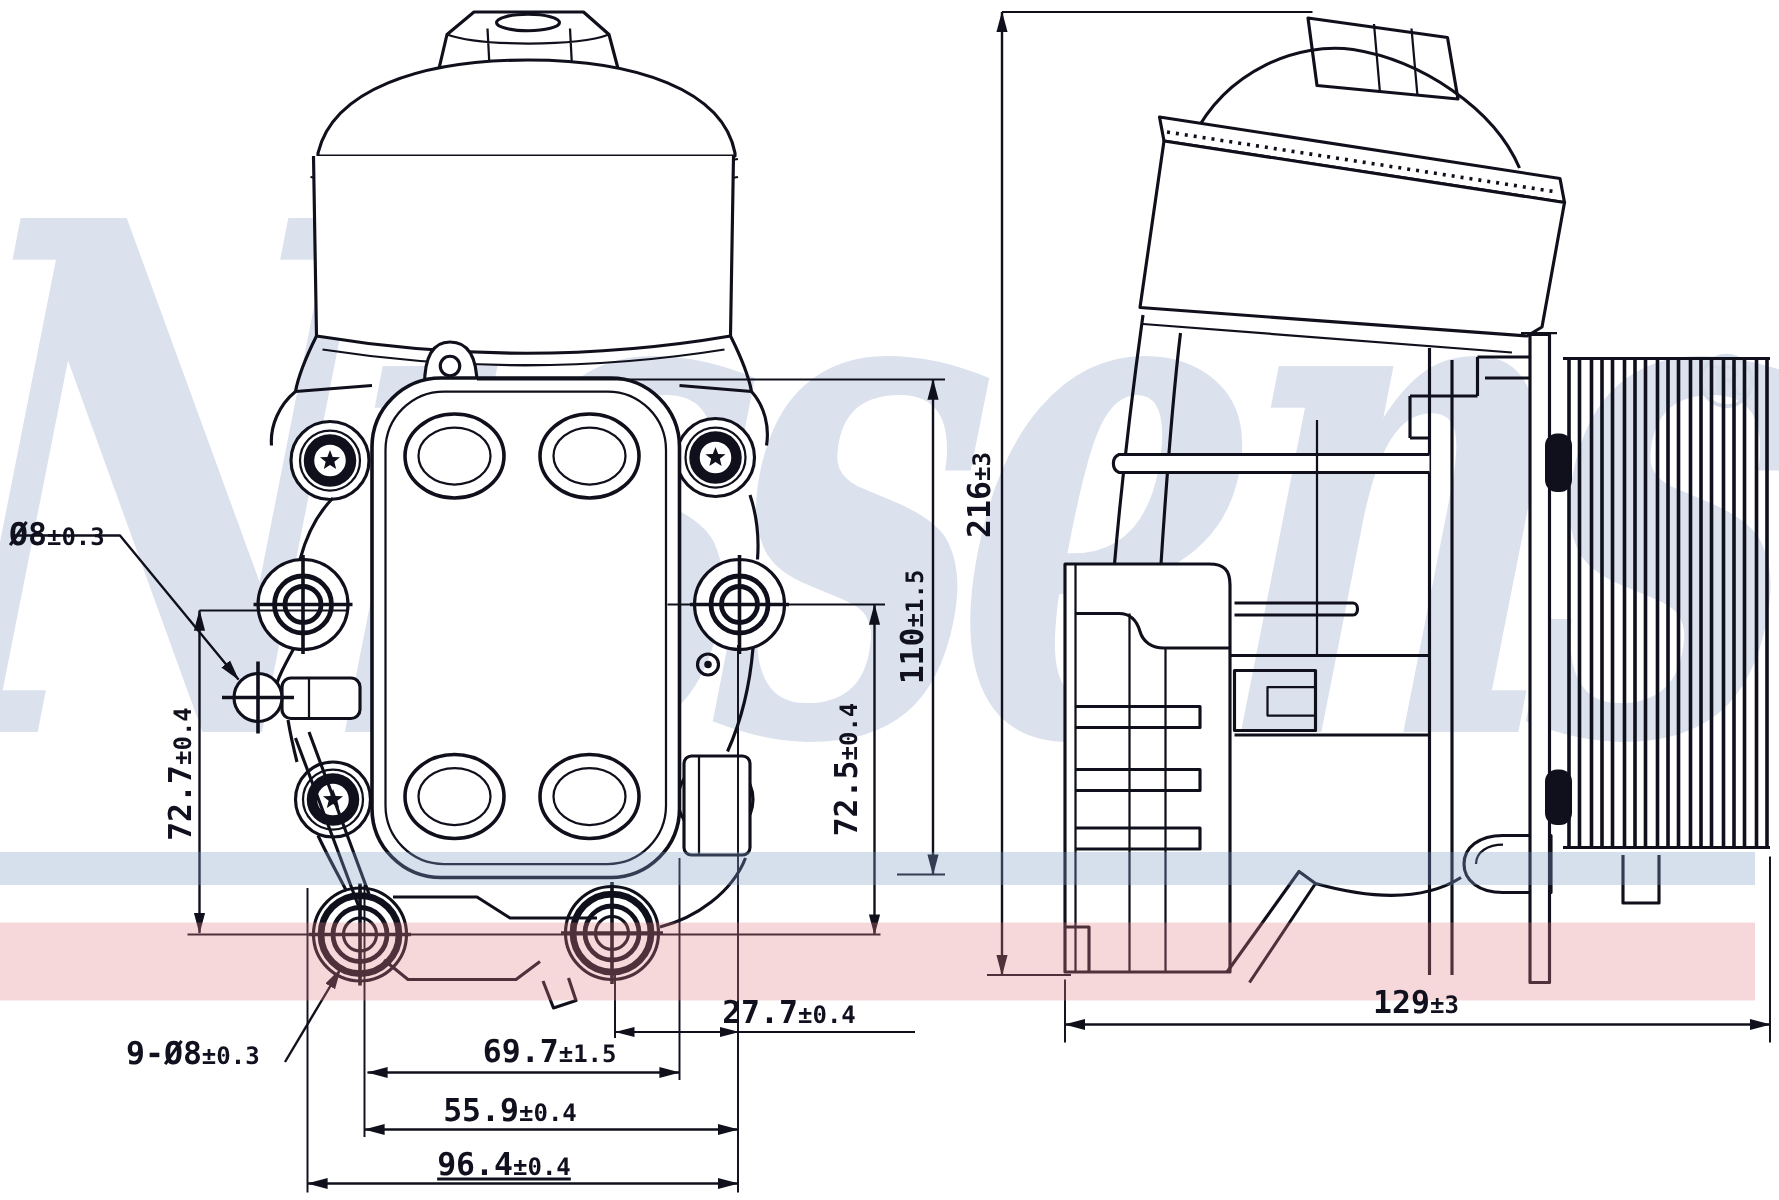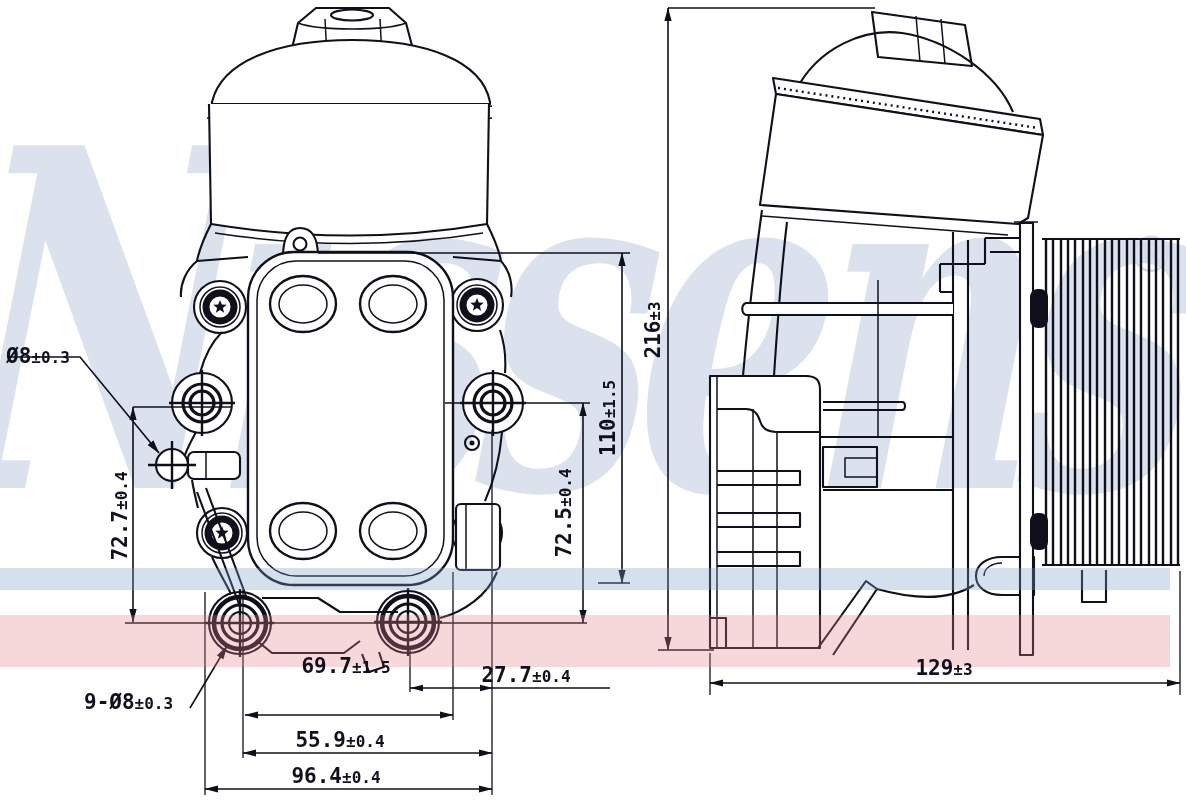--- a/index.html
+++ b/index.html
@@ -212,23 +212,23 @@
   <span class="dim-label boxc vert" style="left:55px;top:504px;"><span>72.7</span><span class="tol">±0.4</span></span>
 
   <span class="dim-label boxc vert" style="left:499px;top:501px;"><span>72.5</span><span class="tol">±0.4</span></span>
 
   <span class="dim-label boxc vert" style="left:543px;top:406px;"><span>110</span><span class="tol">±1.5</span></span>
 
   <span class="dim-label boxc vert" style="left:588px;top:318px;"><span>216</span><span class="tol">±3</span></span>
 
   <span class="dim-label boxc" style="left:461px;top:663px;"><span>27.7</span><span class="tol">±0.4</span></span>
 
-  <span class="dim-label boxc" style="left:281px;top:654px;"><span>69.7</span><span class="tol">±1.5</span></span>
+  <span class="dim-label boxc" style="left:281px;top:689px;text-align:right;"><span>69.7</span><span class="tol">±1.5</span></span>
 
   <span class="dim-label boxc" style="left:275px;top:728px;"><span>55.9</span><span class="tol">±0.4</span></span>
 
-  <span class="dim-label boxc" style="left:271px;top:764px;"><span>96.4</span><span class="tol">±0.4</span></span>
+  <span class="dim-label boxc" style="left:271px;top:764px;text-decoration:underline;"><span>96.4</span><span class="tol">±0.4</span></span>
 
   <span class="dim-label boxc" style="left:879px;top:656px;"><span>129</span><span class="tol">±3</span></span>
 
   <span class="dim-label" style="left:84px;top:690px;"><span>9-Ø8</span><span class="tol">±0.3</span></span>
 
 </div>
 
 </body></html>

